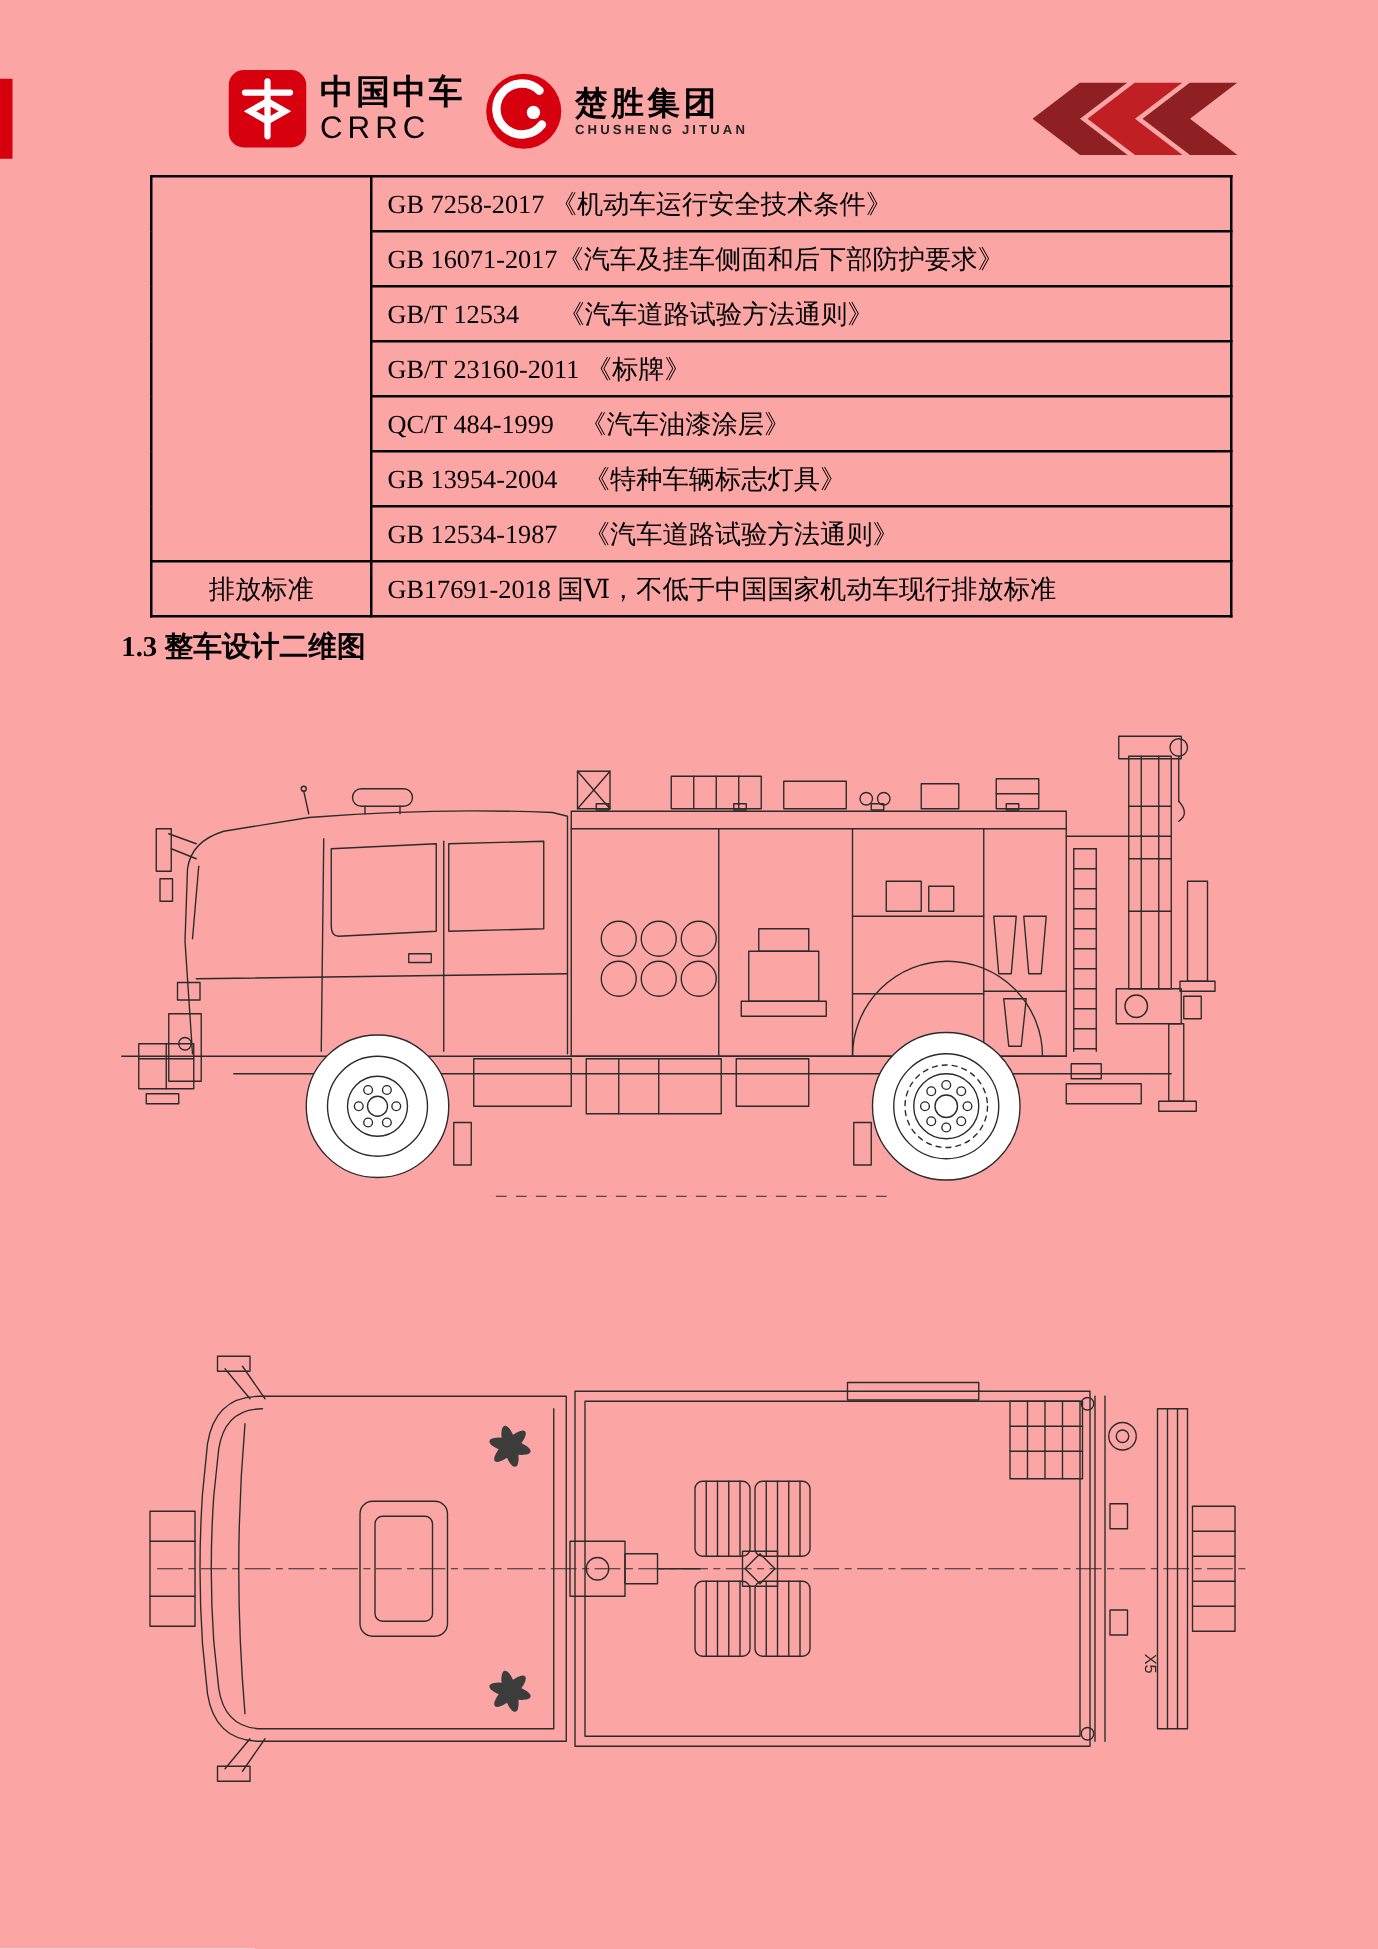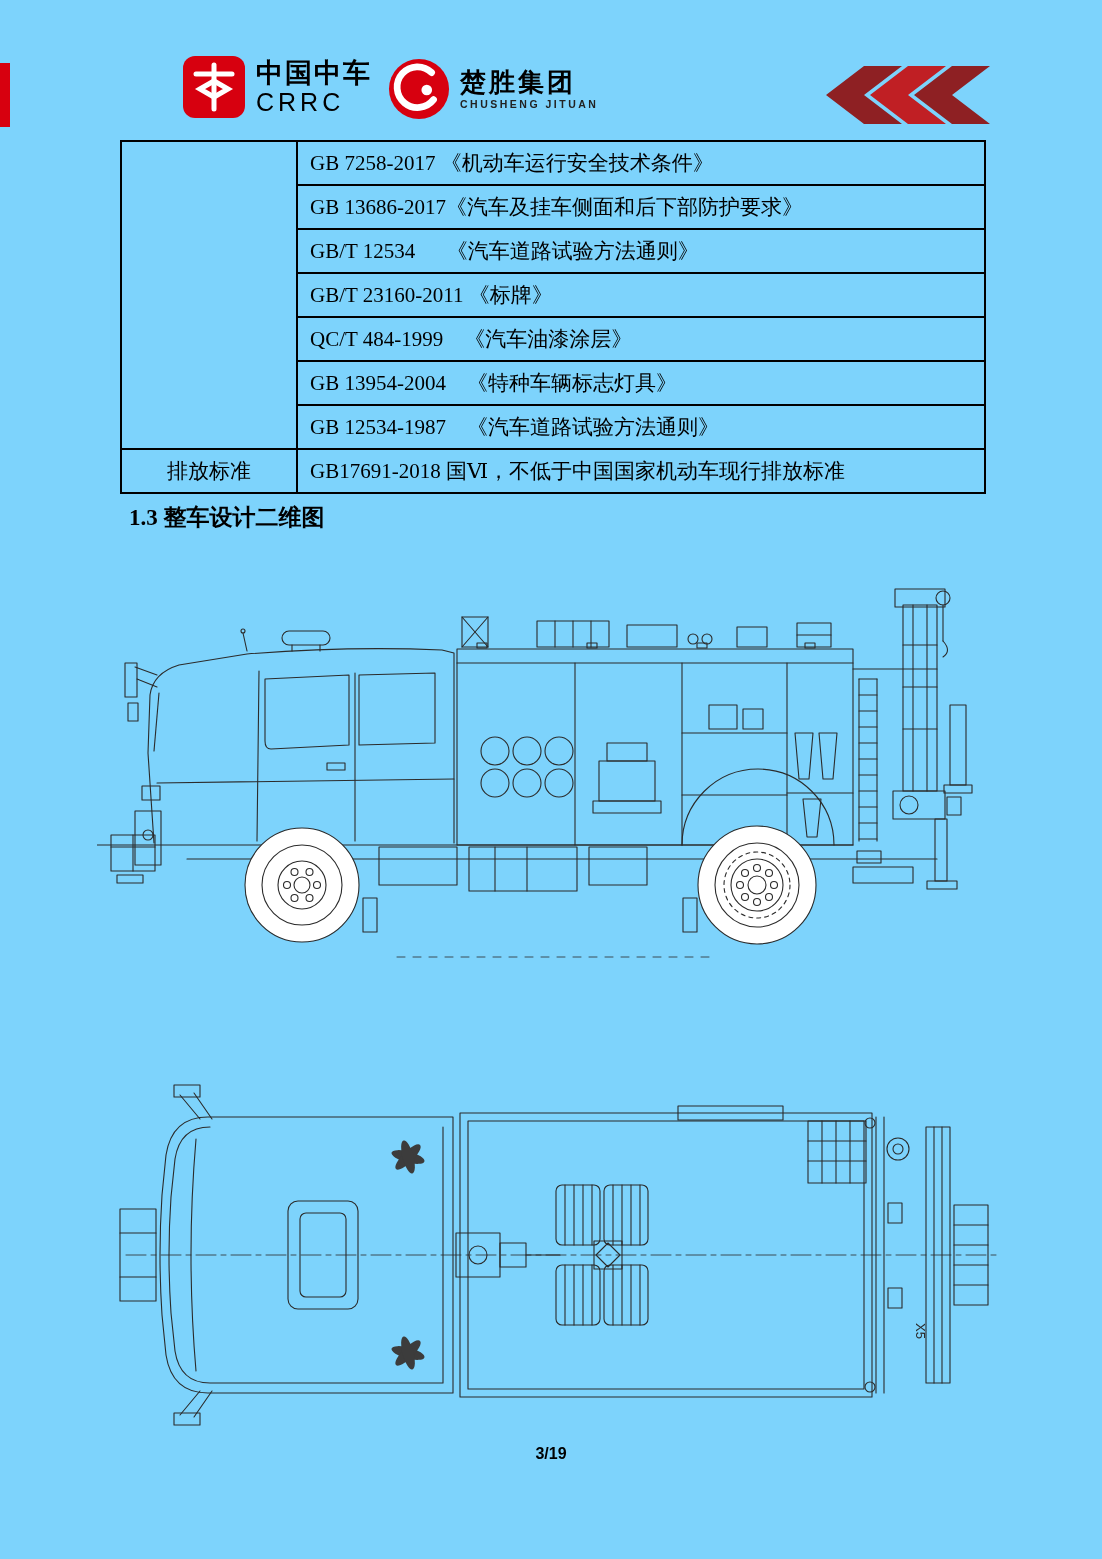--- a/index.html
+++ b/index.html
@@ -1,18 +1,18 @@
 <!DOCTYPE html>
 <html style="--brand-red: #d7000f; --chevron-dark: #8e2023; --chevron-bright: #c01f24; --ink: #2b2b2b;"><head>
 <meta charset="utf-8">
 <style>
   * { margin:0; padding:0; box-sizing:border-box; }
   html,body { background:#ffffff; }
   .page {
-    position:relative; width:1102px; height:1559px; background:#7dd3fc;
+    position:relative; width:1102px; height:1559px; background:#fca5a5;
     font-family:"Liberation Serif","DejaVu Serif",serif; color:#000; overflow:hidden;
   }
 
   
   .red-edge { position:absolute; left:0; top:63px; width:10px; height:64px; background:var(--brand-red,#d7000f); }
   .logo { position:absolute; display:flex; align-items:center; gap:10px; }
   .logo-crrc { left:182px; top:55px; }
   .logo-chusheng { left:388px; top:58px; }
   .logo-text { display:flex; flex-direction:column; justify-content:center; }
   .crrc-cn { font-family:"Liberation Sans","DejaVu Sans",sans-serif; font-weight:bold; font-size:27px; letter-spacing:2px; line-height:1.1; }
@@ -30,21 +30,20 @@
     border-collapse:collapse; table-layout:fixed;border-radius:11px;
   }
   .std-table td { border:2px solid #000; height:44px; font-size:21px; vertical-align:middle; }
   .std-table td.label { width:176px; text-align:center; }
   .std-table td.val { padding-left:12px; white-space:pre; }
 
   
   .section-heading {
     position:absolute; left:97px; top:502px; font-size:23px; font-weight:bold;
     font-family:"Liberation Serif","DejaVu Serif",serif;
-    margin-left:32px;
   }
 
   
   .drawing { position:absolute; }
   .drawing-side { left:97px; top:583px; }
   .drawing-top  { left:108px; top:1083px; }
   .draw-stroke { stroke:var(--ink,#2b2b2b); fill:none; stroke-width:1.1; stroke-linejoin:round; stroke-linecap:round; }
   .draw-fill-dark { fill:#3c3c3c; stroke:none; }
   .draw-text { fill:#2b2b2b; font-family:"Liberation Sans","DejaVu Sans",sans-serif; }
 
@@ -96,21 +95,21 @@
     </svg>
   </header>
 
   <table class="std-table">
     <tbody>
       <tr>
         <td class="label" rowspan="7"></td>
         <td class="val">GB 7258-2017 《机动车运行安全技术条件》</td>
       </tr>
       <tr>
-        <td class="val">GB 13686-2017《汽车及挂车侧面和后下部防护要求》</td>
+        <td class="val">GB 16071-2017《汽车及挂车侧面和后下部防护要求》</td>
       </tr>
       <tr>
         <td class="val">GB/T 12534      《汽车道路试验方法通则》</td>
       </tr>
       <tr>
         <td class="val">GB/T 23160-2011 《标牌》</td>
       </tr>
       <tr>
         <td class="val">QC/T 484-1999    《汽车油漆涂层》</td>
       </tr>
@@ -380,15 +379,14 @@
         <circle cx="300" cy="270" r="5"></circle>
         <ellipse cx="300" cy="270" rx="17" ry="5.5" transform="rotate(15 300 270)"></ellipse>
         <ellipse cx="300" cy="270" rx="17" ry="5.5" transform="rotate(135 300 270)"></ellipse>
         <ellipse cx="300" cy="270" rx="17" ry="5.5" transform="rotate(255 300 270)"></ellipse>
       </g>
 
       <text x="808" y="240" font-size="13" class="draw-text" transform="rotate(90 808 240)">X5</text>
     </svg>
   </div>
 
-  <div class="page-footer">3/19</div>
 
 </div>
 
 </body></html>

